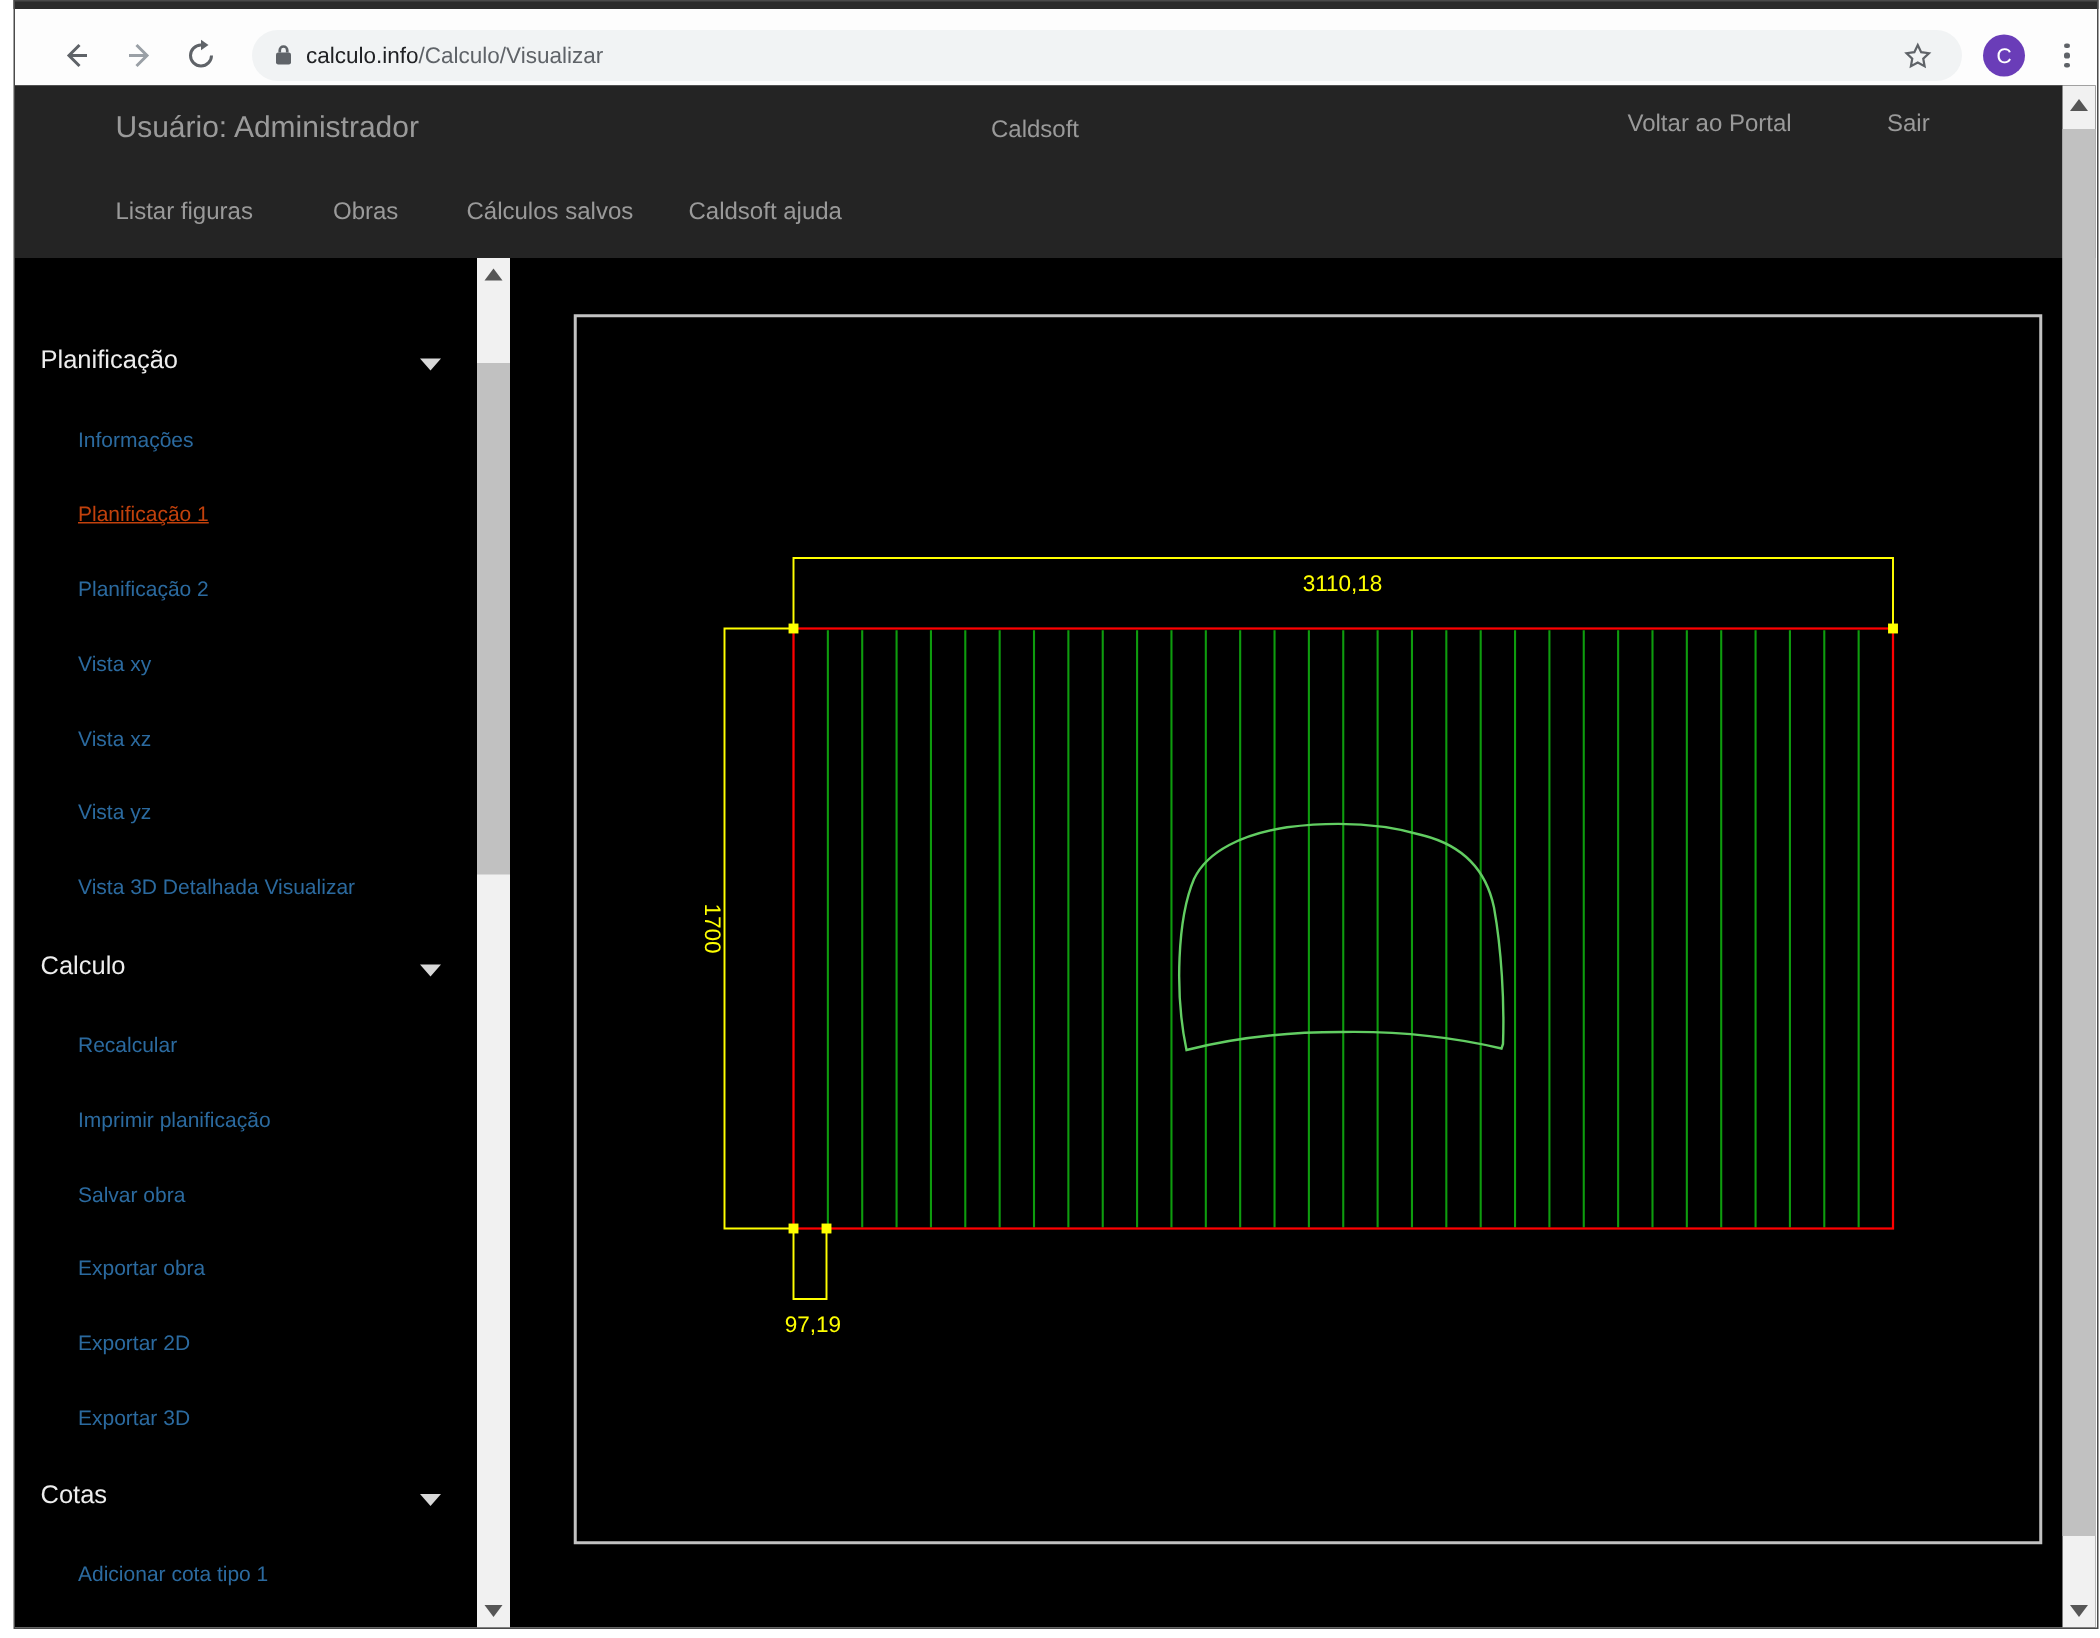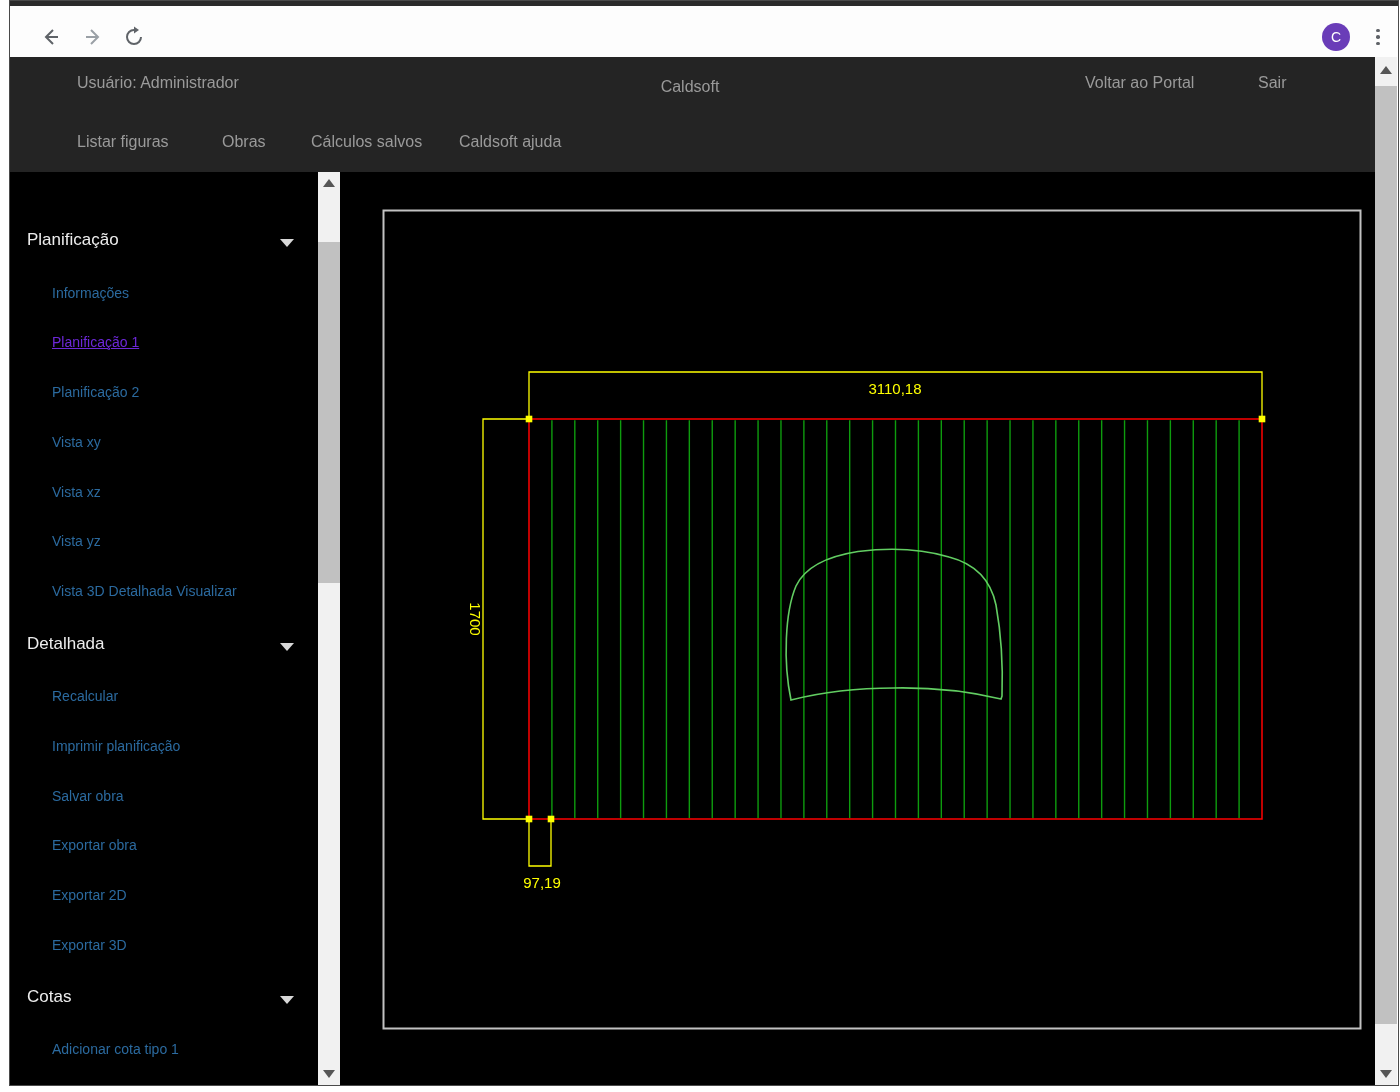--- a/index.html
+++ b/index.html
@@ -19,28 +19,28 @@
   #url-text .path{color:#5f6368;}
   #lock{left:14px;top:9px;}
   #star{left:1100px;top:7px;}
   #avatar{left:1312px;top:17px;width:28px;height:28px;border-radius:50%;background:#6a3db8;color:#fff;display:flex;align-items:center;justify-content:center;font-size:14px;cursor:pointer;}
   #menu-dots{left:1360px;top:18px;width:16px;height:26px;display:flex;flex-direction:column;align-items:center;justify-content:center;gap:3px;cursor:pointer;}
   #menu-dots i{width:3.5px;height:3.5px;border-radius:50%;background:#5f6368;}
 
   
   #app{left:10px;top:57px;width:1387px;height:1028px;background:#000;}
   #app-header{left:10px;top:57px;width:1387px;height:115px;background:#242424;}
-  .hdr-text{color:#9a9a9a;font-size:16px;white-space:nowrap;}
+  .hdr-text{color:#9a9a9a;font-size:20px;white-space:nowrap;}
   .hdr-link{color:#9a9a9a;font-size:16px;cursor:pointer;white-space:nowrap;}
   #app-title{font-size:16px;color:#9a9a9a;text-align:center;}
 
   
   .side-hdr{color:#ededed;font-size:17px;left:27px;white-space:nowrap;cursor:pointer;}
   .side-link{color:#2b6a9f;font-size:14px;left:52px;white-space:nowrap;cursor:pointer;}
-  .side-link.active{color:#6d28d9;text-decoration:underline;}
+  .side-link.active{color:#c2410c;text-decoration:underline;}
   .chev{left:280px;width:0;height:0;border-left:7px solid transparent;border-right:7px solid transparent;border-top:8px solid #d8d8d8;cursor:pointer;}
 
   
   .sb{background:#f1f1f1;}
   #sb-inner{left:318px;top:172px;width:22px;height:913px;}
   #sb-page{left:1375px;top:57px;width:22px;height:1028px;}
   .sb-thumb{left:0;width:22px;background:#c1c1c1;}
   .tri-up{width:0;height:0;border-left:6px solid transparent;border-right:6px solid transparent;border-bottom:8px solid #565656;}
   .tri-dn{width:0;height:0;border-left:6px solid transparent;border-right:6px solid transparent;border-top:8px solid #565656;}
   .sb-btn{left:0;width:22px;height:22px;display:flex;align-items:center;justify-content:center;cursor:pointer;}
@@ -66,20 +66,34 @@
       <svg width="22" height="22" viewBox="0 0 22 22">
           <path d="M8 4 L15 11 L8 18" stroke="#9aa0a6" stroke-width="2" fill="none"></path>
           <path d="M3 11 H15" stroke="#9aa0a6" stroke-width="2"></path>
         </svg>
     </div>
     <div class="abs navbtn" style="left:111px">
       <svg width="22" height="22" viewBox="0 0 22 22">
           <path d="M18 11 A7 7 0 1 1 11 4" stroke="#5f6368" stroke-width="2" fill="none"></path>
           <path d="M11 0.5 L16 4 L11 7.5 Z" fill="#5f6368"></path>
         </svg>
+    </div>
+    <div class="abs" id="omnibox">
+      <div class="abs" id="lock">
+        <svg width="14" height="16" viewBox="0 0 14 16">
+            <rect x="2" y="6" width="10" height="8" rx="1.5" fill="#5f6368"></rect>
+            <path d="M4.5 6 V4.5 a2.5 2.5 0 0 1 5 0 V6" stroke="#5f6368" stroke-width="1.8" fill="none"></path>
+          </svg>
+      </div>
+      <div id="url-text"><span class="host">calculo.info</span><span class="path">/Calculo/Visualizar</span></div>
+      <div class="abs" id="star">
+        <svg width="21" height="21" viewBox="0 0 24 24">
+            <path d="M12 3.5 l2.6 5.4 5.9 .8 -4.3 4.1 1 5.8 -5.2 -2.8 -5.2 2.8 1 -5.8 -4.3 -4.1 5.9 -.8 Z" fill="none" stroke="#5f6368" stroke-width="1.7"></path>
+          </svg>
+      </div>
     </div>
     <div class="abs" id="avatar">C</div>
     <div class="abs" id="menu-dots">
         <i></i>
         <i></i>
         <i></i>
       </div>
   </div>
 
   <div class="abs" id="app"></div>
@@ -97,21 +111,21 @@
   <div class="abs side-hdr" style="top:230px">Planificação</div>
   <div class="abs chev" style="top:239px"></div>
   <div class="abs side-link" style="top:285px">Informações</div>
   <div class="abs side-link active" style="top:334px">Planificação 1</div>
   <div class="abs side-link" style="top:384px">Planificação 2</div>
   <div class="abs side-link" style="top:434px">Vista xy</div>
   <div class="abs side-link" style="top:484px">Vista xz</div>
   <div class="abs side-link" style="top:533px">Vista yz</div>
   <div class="abs side-link" style="top:583px">Vista 3D Detalhada Visualizar</div>
 
-  <div class="abs side-hdr" style="top:634px">Detalhada</div>
+  <div class="abs side-hdr" style="top:634px">Calculo</div>
   <div class="abs chev" style="top:643px"></div>
   <div class="abs side-link" style="top:688px">Recalcular</div>
   <div class="abs side-link" style="top:738px">Imprimir planificação</div>
   <div class="abs side-link" style="top:788px">Salvar obra</div>
   <div class="abs side-link" style="top:837px">Exportar obra</div>
   <div class="abs side-link" style="top:887px">Exportar 2D</div>
   <div class="abs side-link" style="top:937px">Exportar 3D</div>
 
   <div class="abs side-hdr" style="top:987px">Cotas</div>
   <div class="abs chev" style="top:996px"></div>

